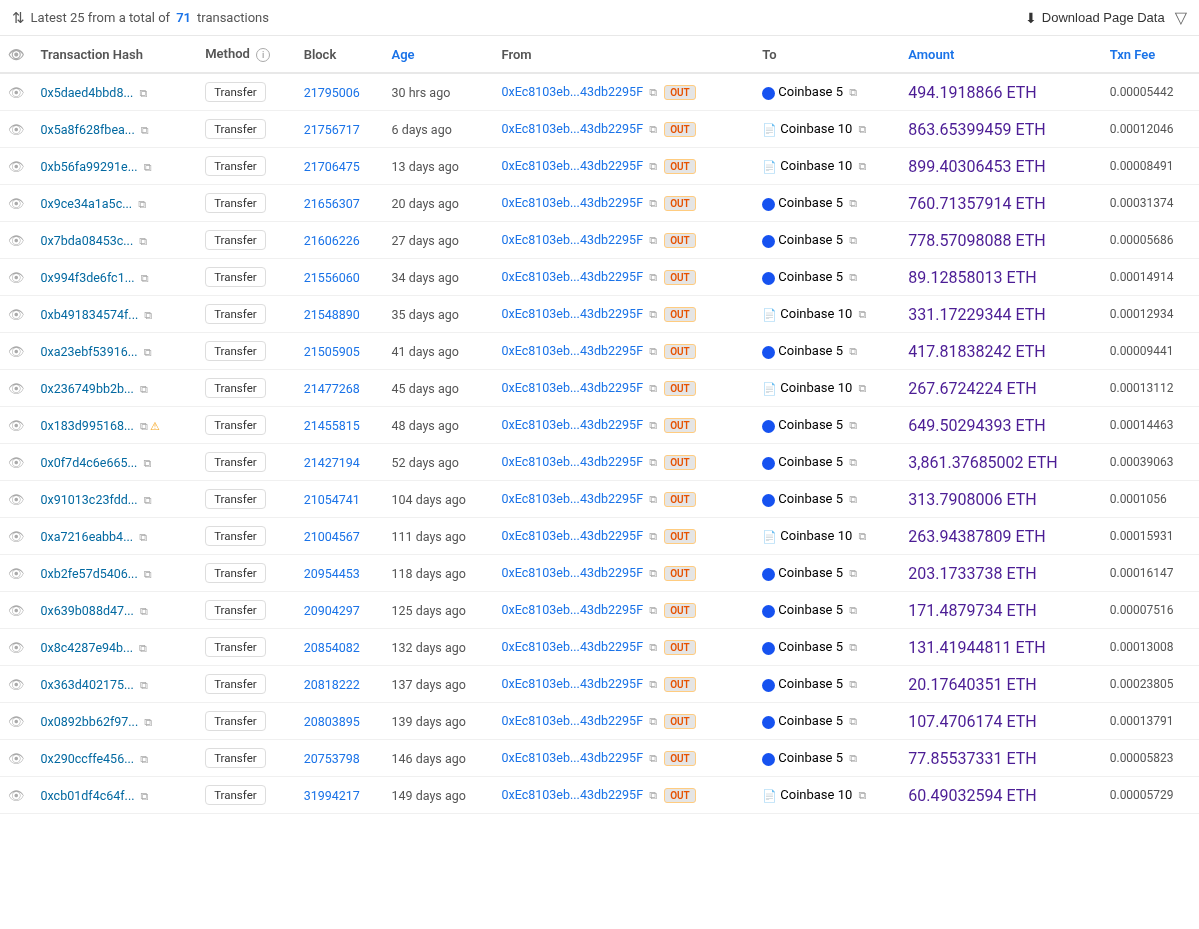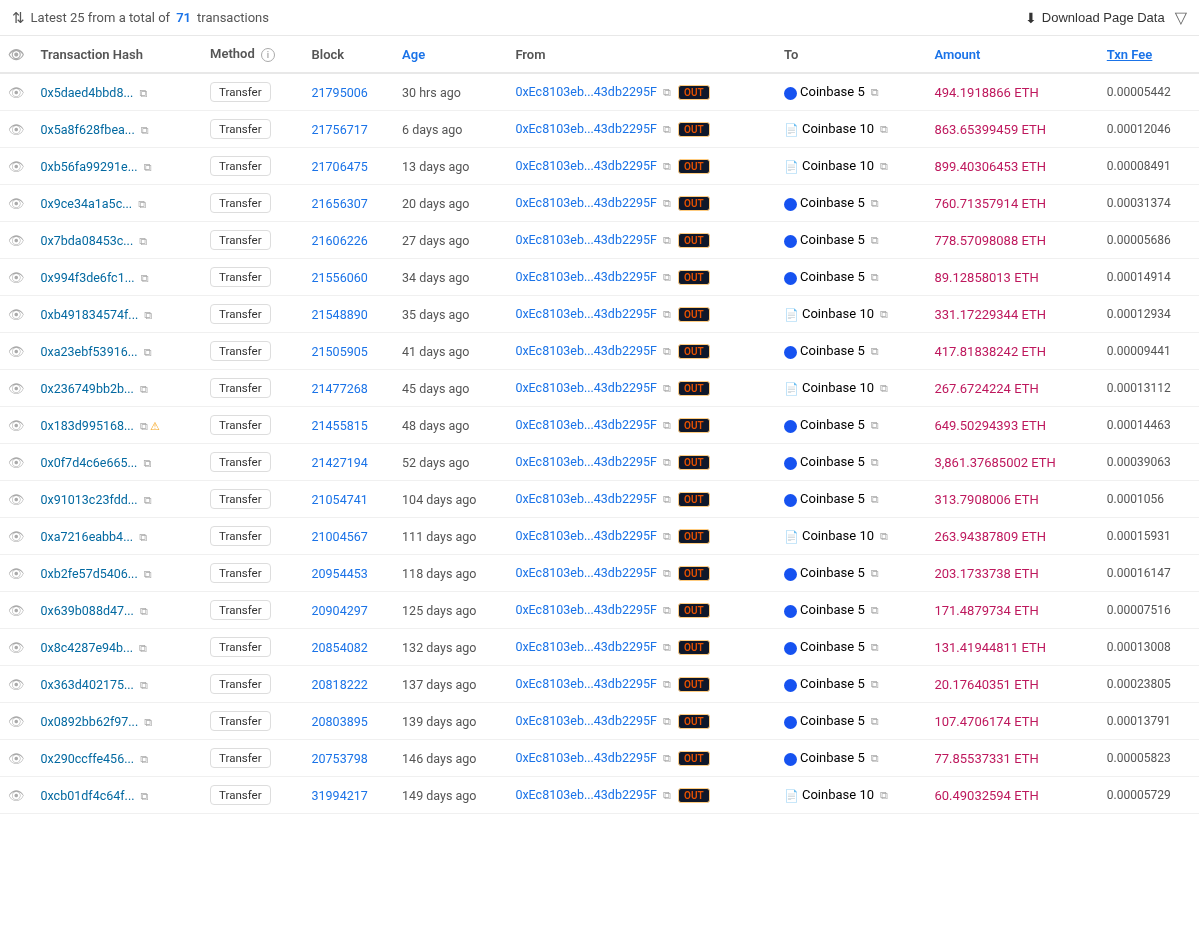--- a/index.html
+++ b/index.html
@@ -123,42 +123,42 @@
       color: #1a73e8;
       text-decoration: none;
       font-size: 12.5px;
     }
     .out-badge {
       display: inline-block;
       padding: 1px 5px;
       border-radius: 3px;
       font-size: 10px;
       font-weight: 600;
-      background: #0f172a;
+      background: #e5e5e5;
       color: #e65100;
       border: 1px solid #ffcc80;
       margin: 0 4px;
     }
     .to-link {
       color: #000000;
       text-decoration: none;
       font-size: 13px;
     }
     .coinbase-icon {
       display: inline-block;
       width: 13px;
       height: 13px;
       background: #1652F0;
       border-radius: 50%;
       vertical-align: middle;
       margin-right: 3px;
     }
     .amount-col-td {
-      font-size: 13px;
-      color: #be185d;
+      font-size: 16px;
+      color: #4c1d95;
       white-space: nowrap;
     }
     .txn-fee-td {
       font-size: 12px;
       color: #555;
       white-space: nowrap;
     }
     .col-icon { width: 24px; }
   </style>
 </head>
@@ -189,21 +189,21 @@
       <th>Transaction Hash</th>
       <th>
         Method
         <span class="info-icon">i</span>
       </th>
       <th>Block</th>
       <th style="color:#1a73e8;cursor:pointer;">Age</th>
       <th>From</th>
       <th>To</th>
       <th style="color:#1a73e8;margin-left:16px;">Amount</th>
-      <th style="color:#1a73e8;text-decoration:underline;">Txn Fee</th>
+      <th style="color:#1a73e8;">Txn Fee</th>
     </tr>
   </thead>
   <tbody id="table-body">
   <tr>
         <td><span class="eye-icon" style="color:#aaa;font-size:13px;">👁</span></td>
         <td><a class="hash-link" href="#">0x5daed4bbd8...</a>
     <span class="copy-icon">⧉</span></td>
         <td><span class="method-badge">Transfer</span></td>
         <td><a class="block-link" href="#">21795006</a></td>
         <td><span class="age-text">30 hrs ago</span></td>

